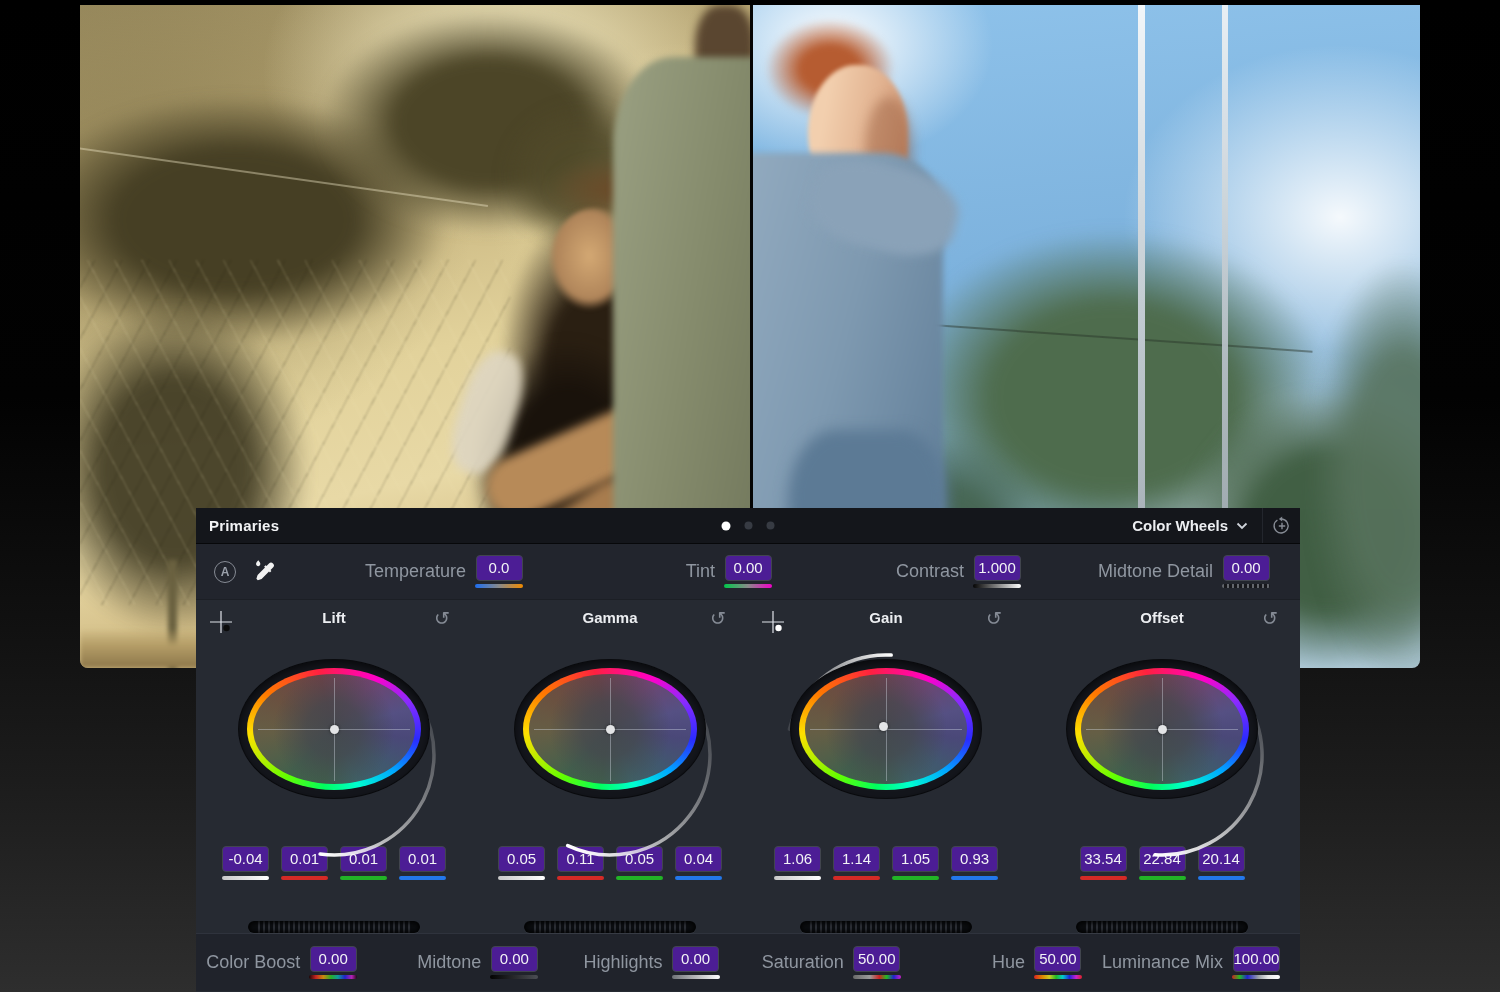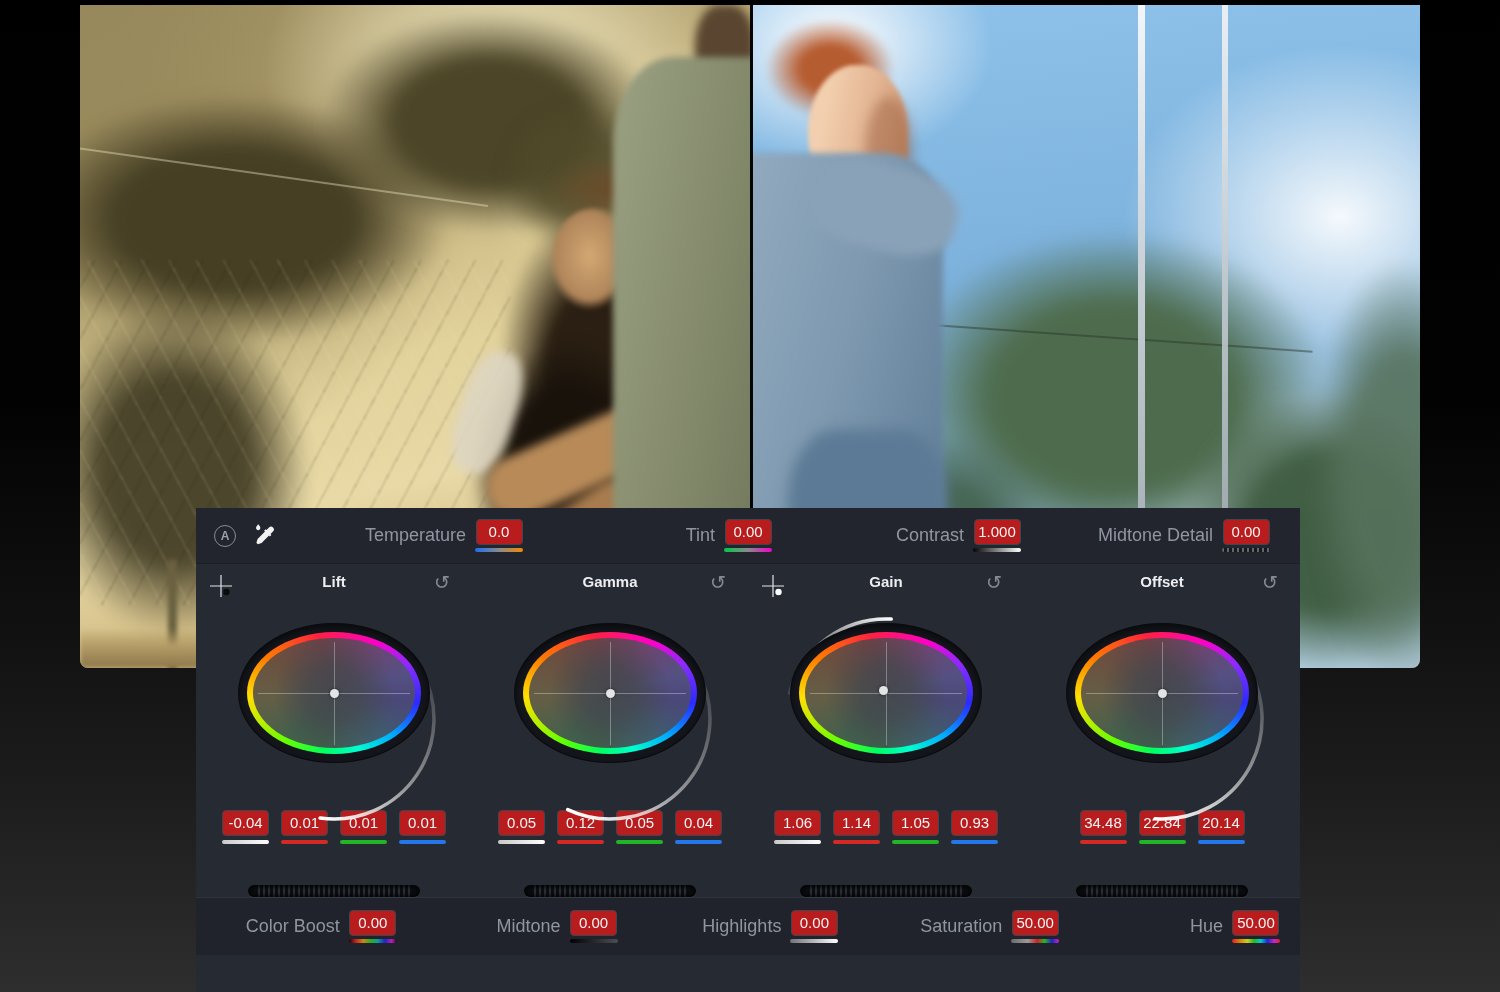--- a/index.html
+++ b/index.html
@@ -90,21 +90,21 @@
   .hdr-reset { width:37px; height:100%; display:flex; align-items:center; justify-content:center; }
 
   .adjust-row { height:56px; background:#22252d; display:flex; align-items:center;
     padding-left:12px; border-bottom:1px solid #1c1f25; }
   .tools { width:96px; display:flex; align-items:center; gap:16px; padding-left:6px; }
   .circle-a { width:22px; height:22px; border:1.6px solid #868b94; border-radius:50%;
     color:#9aa0aa; font-size:12px; font-weight:700; display:flex; align-items:center; justify-content:center; }
   .adj-group { flex:1; display:flex; align-items:center; justify-content:flex-end; padding-right:30px; }
   .adj-label { font-size:18px; color:#8f96a0; margin-right:9px; white-space:nowrap; }
   .field { display:inline-flex; flex-direction:column; align-items:center; }
-  .box { width:47px; height:26px; background:#b91c1c; border:1px solid #41454e; border-radius:4px;
+  .box { width:47px; height:26px; background:#4c1d95; border:1px solid #41454e; border-radius:4px;
     color:#f2f3f5; font-size:15px; line-height:24px; text-align:center; }
   .minibar { width:48px; height:4px; border-radius:2px; margin-top:3px; }
   .bar-temp { background:linear-gradient(90deg,#1d6df0 0%,#8a8a8a 50%,#f08a00 100%); }
   .bar-tint { background:linear-gradient(90deg,#00c84a 0%,#8a8a8a 50%,#f000c8 100%); }
   .bar-contrast { background:linear-gradient(90deg,#050505 0%,#ffffff 100%); }
   .bar-pivot { background:linear-gradient(90deg,#17181c 0 38%,#d8d8d8 38% 50%,#17181c 50% 100%); }
   .bar-detail { background:repeating-linear-gradient(90deg,#63666c 0 2px,#17181c 2px 5px); }
 
   .wheels-row { height:333px; display:flex; background:#262a32; }
   .wheel-col { flex:1; position:relative; display:flex; flex-direction:column; align-items:center;gap:28px; }
@@ -199,20 +199,44 @@
     <div class="layer cheek-r"></div>
     <div class="layer neck-r"></div>
     <div class="layer shirt-r"></div>
     <div class="layer shoulder-r"></div>
     <div class="layer armfold-r"></div>
   </div>
 </div>
 
 <div class="panel">
 
+  <div class="panel-header">
+    <span class="panel-title">Primaries</span>
+    <div class="pager">
+      <span class="pdot active"></span>
+      <span class="pdot"></span>
+      <span class="pdot"></span>
+    </div>
+    <div class="header-right">
+      <div class="mode-select">
+        <span class="mode-label">Color Wheels</span>
+        <svg width="12" height="8" viewBox="0 0 12 8">
+          <path d="M1.5 1.5 L6 6 L10.5 1.5" fill="none" stroke="#cfd3da" stroke-width="1.8"></path>
+        </svg>
+      </div>
+      <div class="hdr-sep"></div>
+      <div class="hdr-reset">
+        <svg width="20" height="20" viewBox="0 0 20 20">
+          <path d="M5.4 4.0 A 7 7 0 1 0 10 3" fill="none" stroke="#868b94" stroke-width="1.4"></path>
+          <path d="M10.2 0.6 L6.9 3.1 L10.2 5.6" fill="#868b94"></path>
+          <path d="M10 6.8 V13.2 M6.8 10 H13.2" stroke="#868b94" stroke-width="1.4"></path>
+        </svg>
+      </div>
+    </div>
+  </div>
 
   <div class="adjust-row">
     <div class="tools">
       <span class="circle-a">A</span>
       <span>
         <svg width="24" height="24" viewBox="0 0 24 24">
           <path fill="#f2f2f2" d="M21 3.6a2.8 2.8 0 0 0-4 0l-2.5 2.5-.9-.9-1.5 1.5.9.9-7.4 7.4-1.2 3.8 1.4 1.4 3.8-1.2 7.4-7.4.9.9 1.5-1.5-.9-.9L21 7.6a2.8 2.8 0 0 0 0-4z"></path>
           <path fill="#f2f2f2" d="M7.6 2.1c1 1.5.9 2.7.1 3.5a2.1 2.1 0 0 1-3 0c-.8-.8-.9-2 .1-3.5L6.3.3z"></path>
         </svg>
       </span>
@@ -323,21 +347,21 @@
           <div class="ch-h"></div>
           <div class="ch-dot"></div>
         </div>
       </div>
       <div class="vals">
         <span class="val">
             <span class="box">0.05</span>
             <span class="under u-luma"></span>
           </span>
         <span class="val">
-            <span class="box">0.12</span>
+            <span class="box">0.11</span>
             <span class="under u-red"></span>
           </span>
         <span class="val">
             <span class="box">0.05</span>
             <span class="under u-green"></span>
           </span>
         <span class="val">
             <span class="box">0.04</span>
             <span class="under u-blue"></span>
           </span>
@@ -415,21 +439,21 @@
         <div class="wheel-base"></div>
         <div class="hue-ring"></div>
         <div class="disc">
           <div class="ch-v"></div>
           <div class="ch-h"></div>
           <div class="ch-dot"></div>
         </div>
       </div>
       <div class="vals">
         <span class="val">
-            <span class="box">34.48</span>
+            <span class="box">33.54</span>
             <span class="under u-red"></span>
           </span>
         <span class="val">
             <span class="box">22.84</span>
             <span class="under u-green"></span>
           </span>
         <span class="val">
             <span class="box">20.14</span>
             <span class="under u-blue"></span>
           </span>
@@ -467,14 +491,21 @@
         <span class="minibar bar-sat"></span>
       </span>
     </div>
     <div class="bot-group">
       <span class="adj-label">Hue</span>
       <span class="field">
         <span class="box">50.00</span>
         <span class="minibar bar-hue"></span>
       </span>
     </div>
+    <div class="bot-group">
+      <span class="adj-label">Luminance Mix</span>
+      <span class="field">
+        <span class="box">100.00</span>
+        <span class="minibar bar-lum"></span>
+      </span>
+    </div>
   </div>
 </div>
 
 </body></html>

